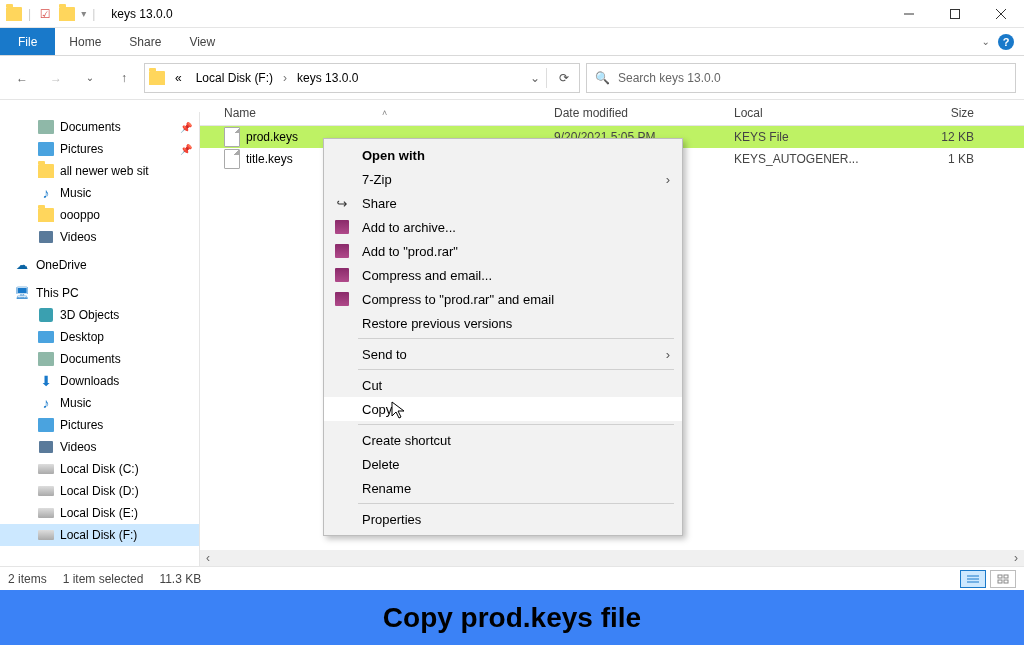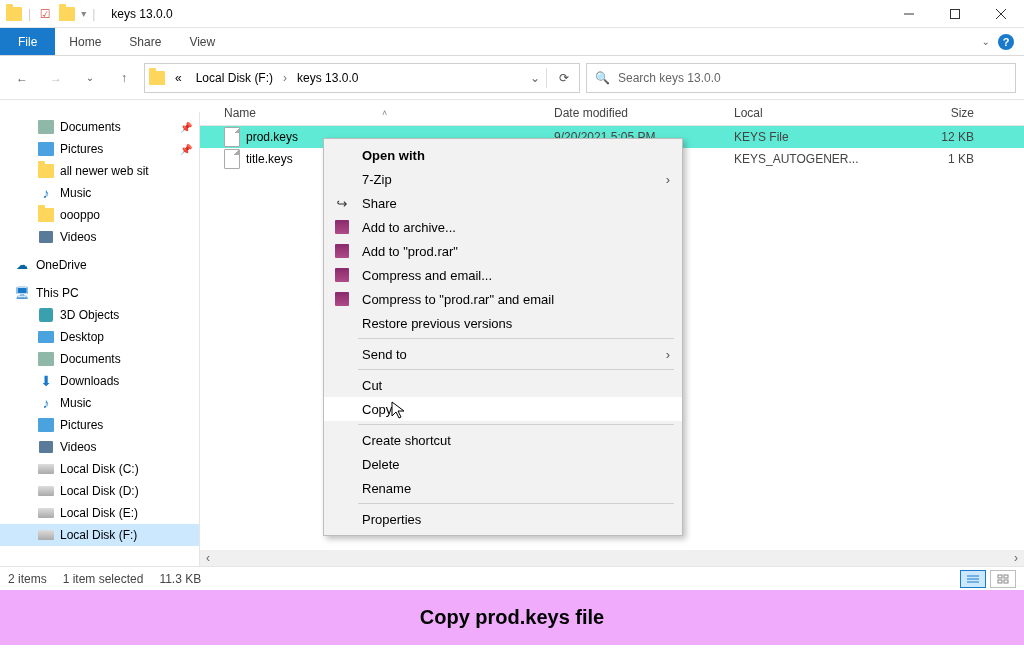--- a/index.html
+++ b/index.html
@@ -26,21 +26,21 @@
   .side-item.sel { background:#cce8ff; }
   .icon16 { width: 16px; height: 16px; flex-shrink:0; display:inline-flex; align-items:center; justify-content:center;}
   .pin { color:#888; margin-left:auto; margin-right:6px; font-size:10px;}
   .main { flex: 1; position: relative; }
   .cols { display: flex; height: 26px; align-items: center; border-bottom: 1px solid #e5e5e5; color:#444; padding-left:24px;}
   .col-name { width: 330px; display:flex; align-items:center; gap:6px; }
   .col-date { width: 180px; }
   .col-type { width: 160px; }
   .col-size { width: 80px; text-align:right; }
   .row { display: flex; height: 22px; align-items: center; padding-left:24px; }
-  .row.sel { background: #5eead4; }
+  .row.sel { background: #bef264; }
   .row .cname { width: 330px; display:flex; align-items:center; gap:6px;}
   .row .cdate { width: 180px; color:#444;}
   .row .ctype { width: 160px; color:#444;}
   .row .csize { width: 80px; text-align:right; color:#444;}
   .filei { width:16px; height:20px; background:#fff; border:1px solid #aaa; border-radius:1px; position:relative;}
   .filei::after{content:""; position:absolute; top:0; right:0; width:5px; height:5px; background:linear-gradient(135deg,#fff 50%,#aaa 50%);}
   .ctxmenu { position: absolute; left: 323px; top: 138px; width: 360px; background: #f2f2f2; border: 1px solid #bdbdbd; box-shadow: 3px 3px 6px rgba(0,0,0,0.25); padding: 4px 0; z-index: 100;}
   .ctxitem { height: 24px; display: flex; align-items: center; padding: 0 12px 0 38px; position: relative; font-size: 13px; }
   .ctxitem.hdr { font-weight: bold; }
   .ctxitem.hov { background: #fff; }
@@ -48,21 +48,21 @@
   .ctxicon { position:absolute; left:10px; width:16px; height:16px; display:flex; align-items:center; justify-content:center;}
   .ctxarrow { margin-left:auto; color:#555; }
   .cursor { position:absolute; left:390px; top:400px; z-index:200; pointer-events:none;}
   .scrollh { position:absolute; bottom:0; left:0; right:0; height:16px; background:#f0f0f0; display:flex; align-items:center;}
   .scrollh .thumb{flex:1;}
   .scrollh .arrow{width:16px; text-align:center; color:#666;}
   .status { height: 24px; border-top:1px solid #e5e5e5; display:flex; align-items:center; padding:0 8px; gap:16px; font-size:12px; color:#444; background:#fff;}
   .status .viewbtns{margin-left:auto; display:flex; gap:4px;}
   .viewbtn{width:26px; height:18px; border:1px solid #bdbdbd; display:flex; align-items:center; justify-content:center;}
   .viewbtn.active{background:#cce8ff; border-color:#1979ca;}
-  .caption { height: 55px; background: #f0abfc; display:flex; align-items:center; justify-content:center; font-size: 20px; font-weight: bold; color:#000; }
+  .caption { height: 55px; background: #3b82f6; display:flex; align-items:center; justify-content:center; font-size: 28px; font-weight: bold; color:#000; }
   .folder-icon{width:16px;height:14px;background:#ffd65c;border-radius:1px 1px 0 0;position:relative;}
   .folder-icon::before{content:"";position:absolute;top:-3px;left:0;width:7px;height:3px;background:#ffd65c;border-radius:1px 1px 0 0;}
   .disk-icon{width:16px;height:10px;background:linear-gradient(#ddd,#aaa);border-radius:1px;}
   .sortarrow{font-size:9px; color:#888;}
 </style>
 </head>
 <body>
 
 <div class="titlebar">
   <div class="qat">

